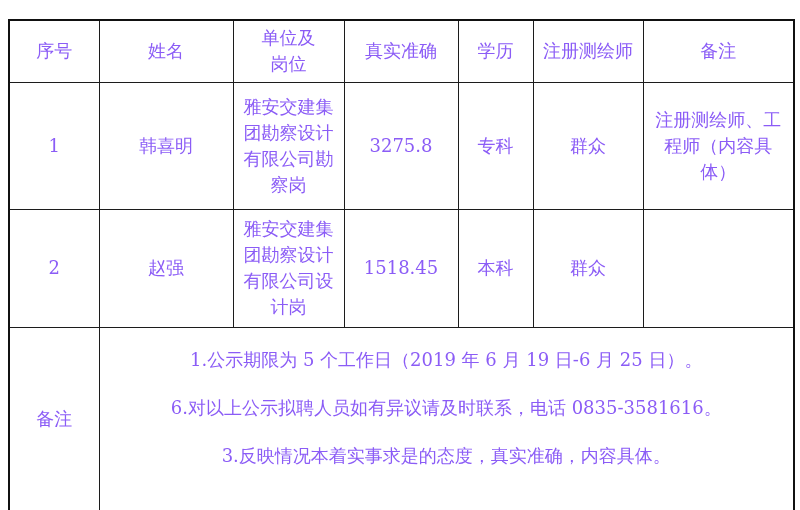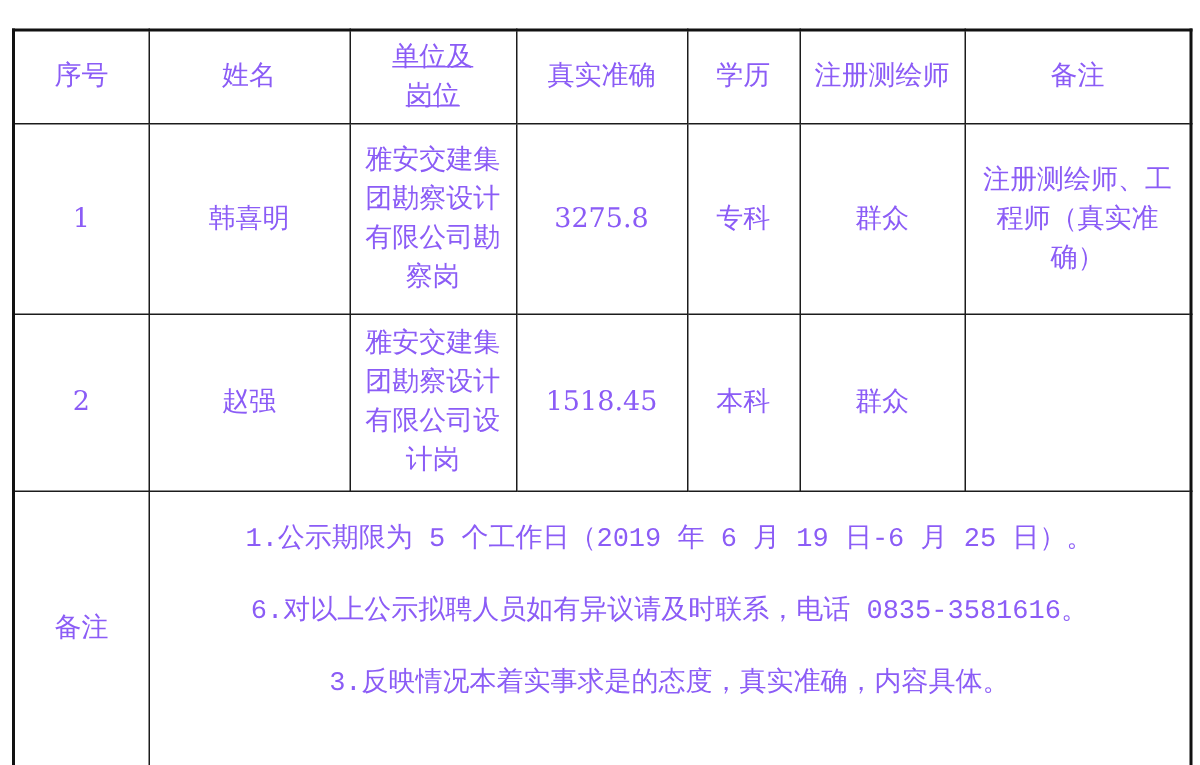--- a/index.html
+++ b/index.html
@@ -42,42 +42,40 @@
     border: 2.5px solid #111111;
   }
   tr.header-row   { height: 62px; }
   tr.data-row-1   { height: 127px; }
   tr.data-row-2   { height: 118px; }
   tr.footer-row   { height: 184px; }
 
   .wrap-narrow {
     display: inline-block;
     max-width: 3.4em;
-    text-decoration: underline;
   }
   td.unit-cell {
     padding: 2px 4px;
     margin-left: 15px;
   }
   td.remark-cell {
     padding: 2px 16px;
     font-size: 17px;
     line-height: 25px;
   }
   td.footer-label-cell {
     vertical-align: top;
     padding-top: 12px;
     font-size: 18px;
   }
   td.footer-notes-cell {
     vertical-align: top;
     text-align: left;
     padding: 10px 10px 10px 12px;
     font-size: 17px;
-    font-family: Liberation Mono, monospace;
   }
   td.footer-notes-cell p {
     margin: 0 0 22px 0;
     line-height: 26px;
   }
 </style>
 </head>
 <body>
 
 <div class="page">
@@ -103,21 +101,21 @@
       <th>备注</th>
     </tr>
 
     <tr class="data-row-1">
       <td>1</td>
       <td>韩喜明</td>
       <td class="unit-cell">雅安交建集团勘察设计有限公司勘察岗</td>
       <td>3275.8</td>
       <td>专科</td>
       <td>群众</td>
-      <td class="remark-cell">注册测绘师、工程师（真实准确）</td>
+      <td class="remark-cell">注册测绘师、工程师（内容具体）</td>
     </tr>
 
     <tr class="data-row-2">
       <td>2</td>
       <td>赵强</td>
       <td class="unit-cell">雅安交建集团勘察设计有限公司设计岗</td>
       <td>1518.45</td>
       <td>本科</td>
       <td>群众</td>
       <td class="remark-cell"></td>

